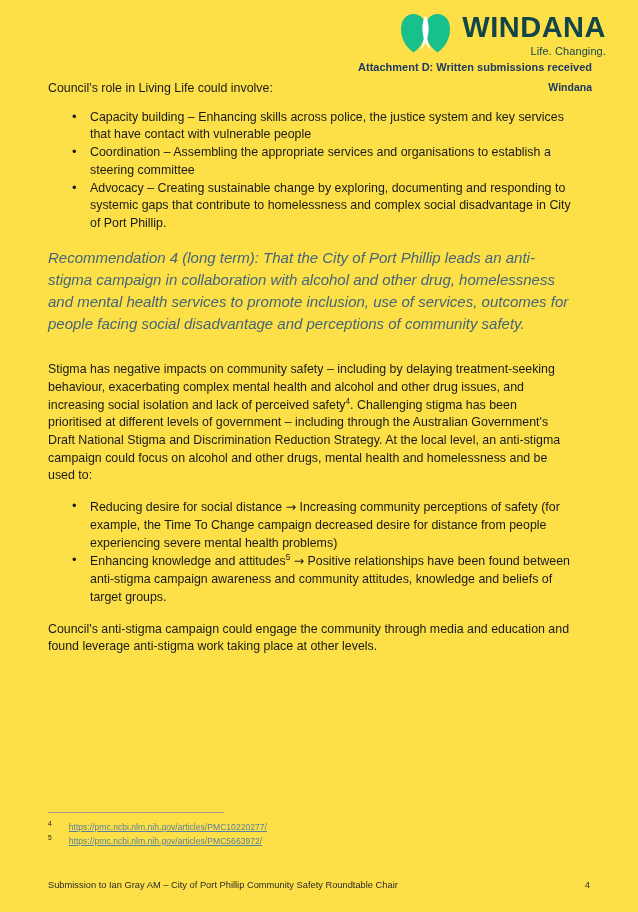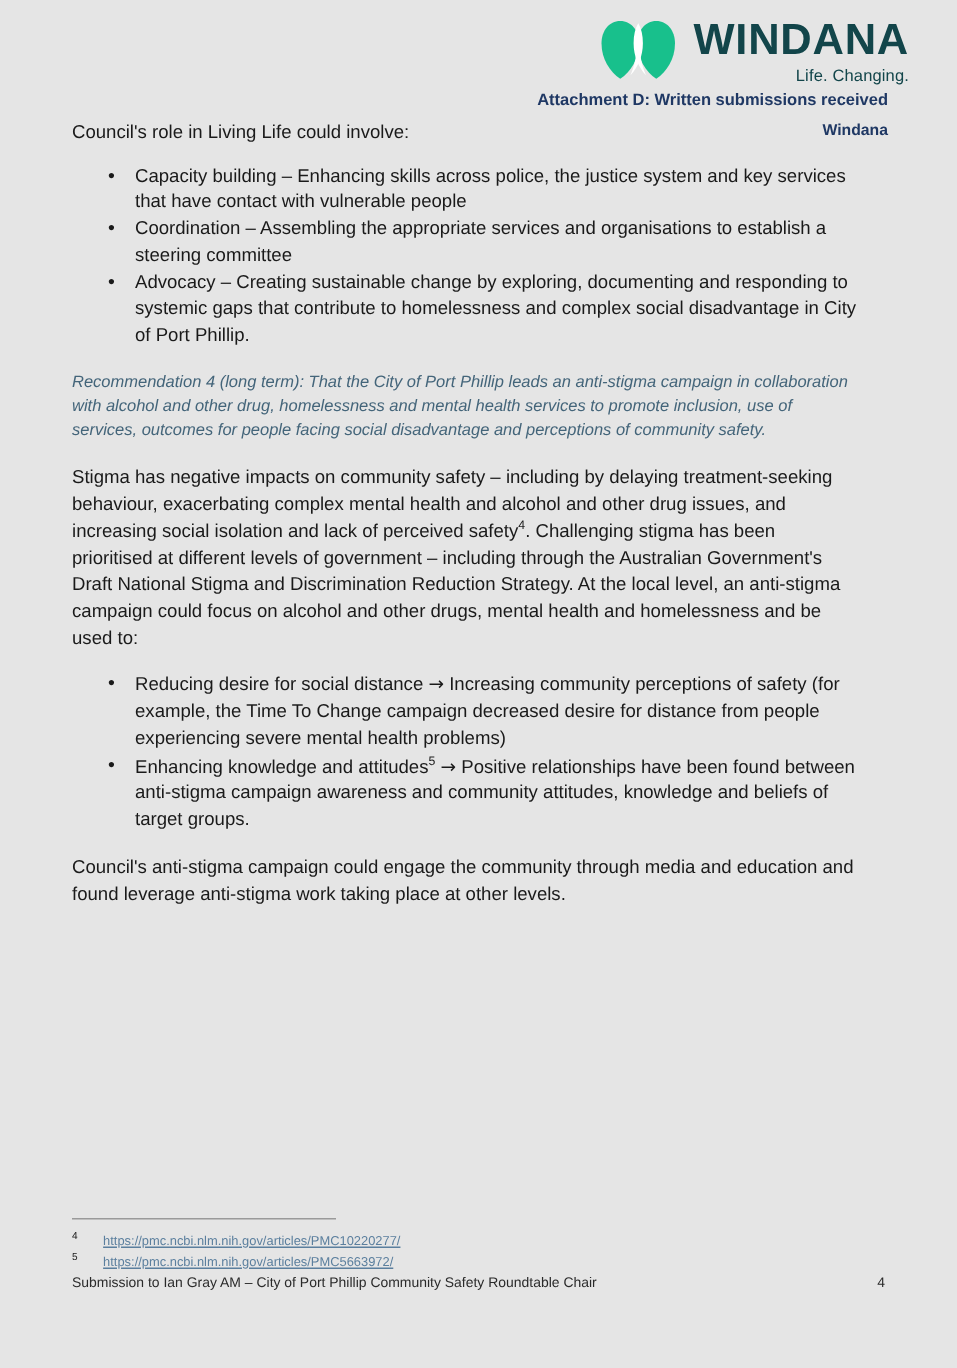--- a/index.html
+++ b/index.html
@@ -4,21 +4,21 @@
 <style>
   html, body {
     margin: 0;
     padding: 0;
     background: #ffffff;
   }
   .page {
     position: relative;
     width: 638px;
     height: 912px;
-    background: #e5e5e5;
+    background: #fde047;
     font-family: "Liberation Sans", sans-serif;
     color: #1a1a1a;
     overflow: hidden;
     box-sizing: border-box;
   }
 
   
   .header {
     position: absolute;
     top: 0;
@@ -89,22 +89,22 @@
   p.para {
     margin: 0 0 13px 0;
     font-size: 12.4px;
     line-height: 1.43;
     color: #1a1a1a;
   }
   p.para.tight {
     margin-bottom: 11px;
   }
   .recommendation {
-    margin: 0 0 15px 0;
-    font-size: 11px;
+    margin: 0 0 26px 0;
+    font-size: 15px;
     line-height: 1.47;
     font-style: italic;
     color: #44657a;
   }
   ul.bullets {
     margin: 0 0 14px 0;
     padding: 0;
     list-style: none;
   }
   ul.bullets li {
@@ -159,21 +159,21 @@
   .footnote a {
     color: #5b7f9e;
     text-decoration: underline;
     padding-left: 15px;
   }
 
   
   .footer {
     position: absolute;
     left: 48px;
-    top: 850px;
+    top: 880px;
     width: 542px;
     display: flex;
     justify-content: space-between;
     align-items: baseline;
     font-size: 9.3px;
     color: #2a2a2a;
   }
 </style>
 </head>
 <body>

